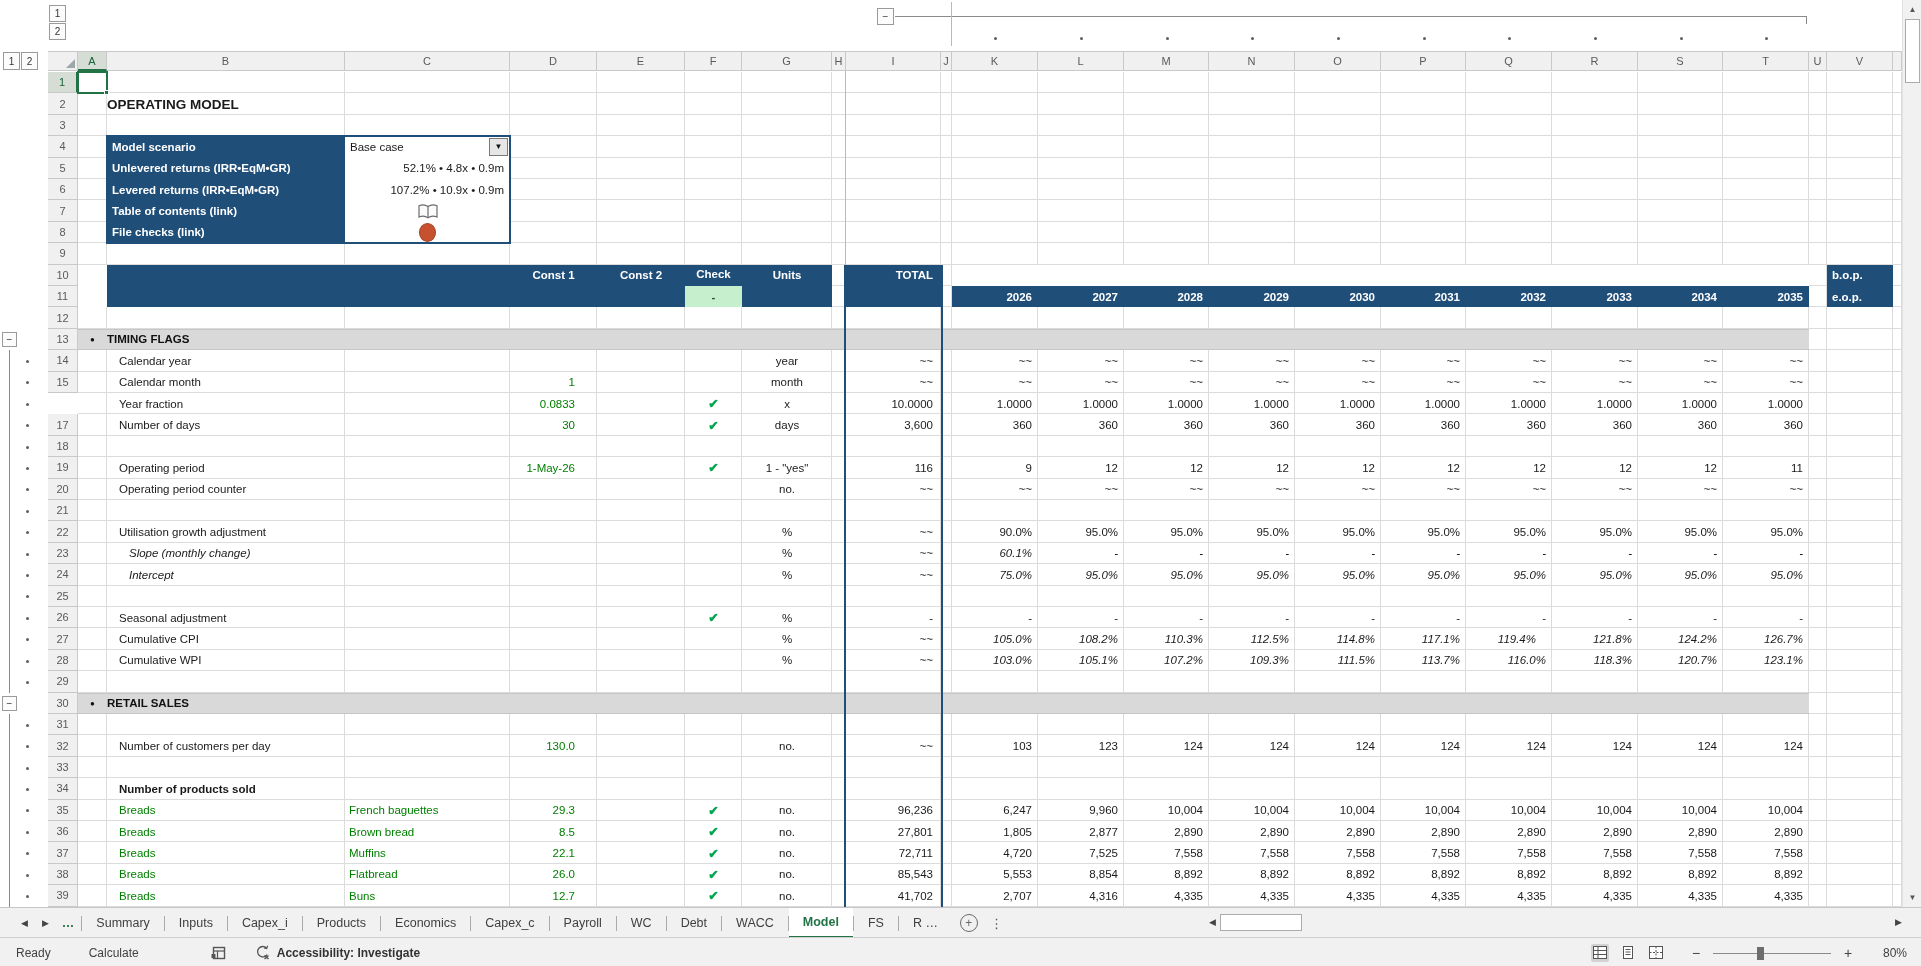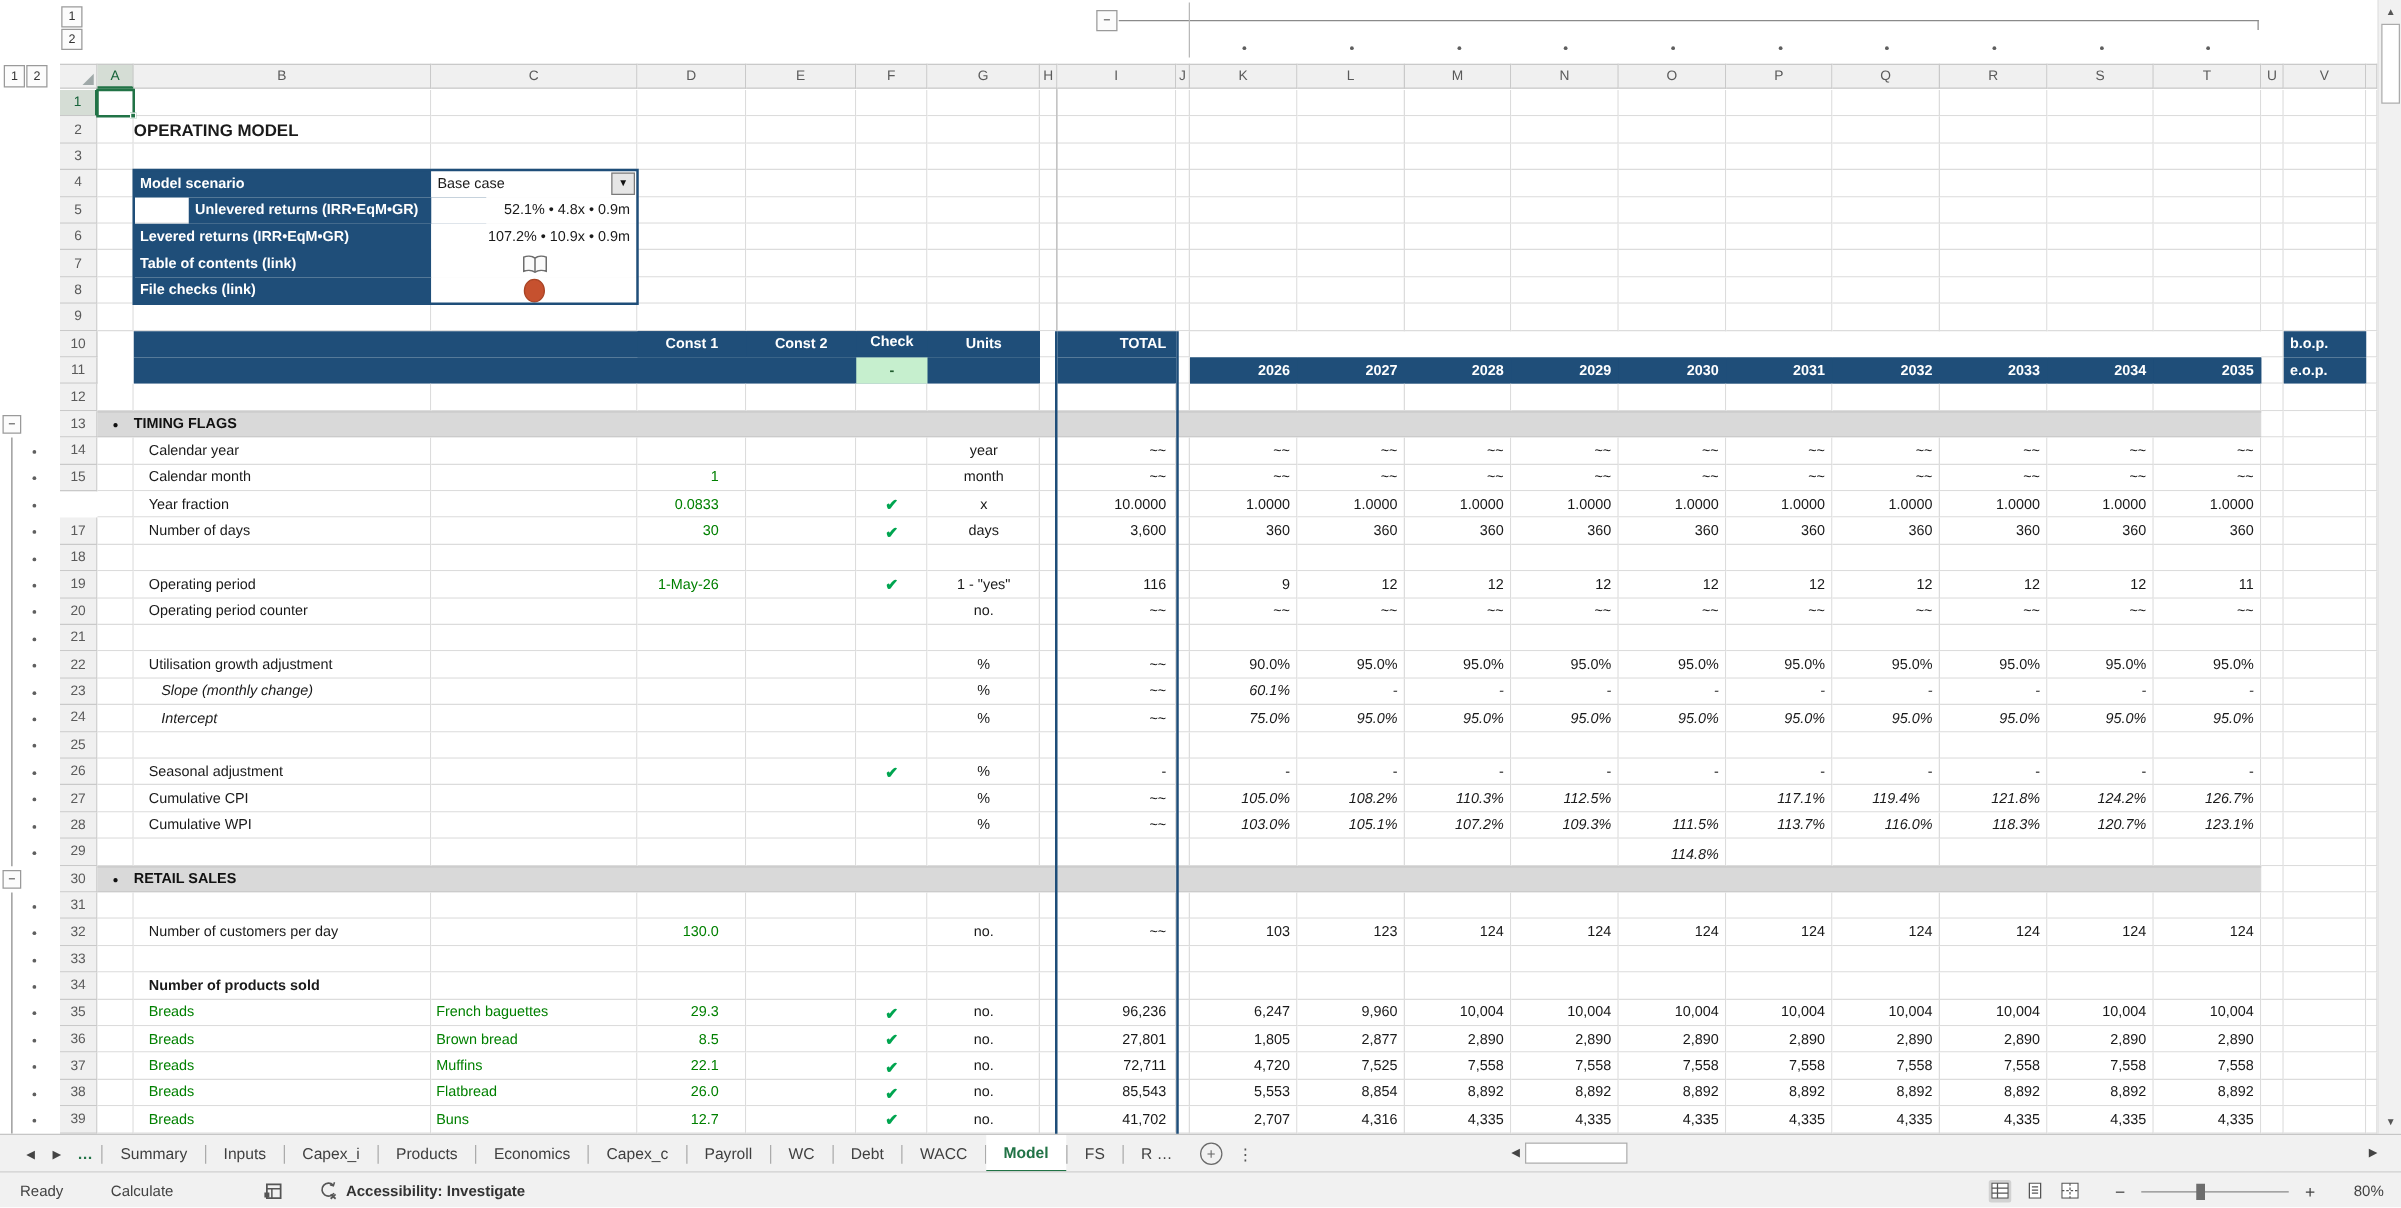--- a/index.html
+++ b/index.html
@@ -228,21 +228,21 @@
       <div class="cell " style="left: 1209px; top: 157.6px; width: 86px; height: 21.4px; position: absolute; box-sizing: border-box;"></div>
       <div class="cell " style="left: 1295px; top: 157.6px; width: 86px; height: 21.4px; position: absolute; box-sizing: border-box;"></div>
       <div class="cell " style="left: 1381px; top: 157.6px; width: 85px; height: 21.4px; position: absolute; box-sizing: border-box;"></div>
       <div class="cell " style="left: 1466px; top: 157.6px; width: 86px; height: 21.4px; position: absolute; box-sizing: border-box;"></div>
       <div class="cell " style="left: 1552px; top: 157.6px; width: 86px; height: 21.4px; position: absolute; box-sizing: border-box;"></div>
       <div class="cell " style="left: 1638px; top: 157.6px; width: 85px; height: 21.4px; position: absolute; box-sizing: border-box;"></div>
       <div class="cell " style="left: 1723px; top: 157.6px; width: 86px; height: 21.4px; position: absolute; box-sizing: border-box;"></div>
       <div class="cell " style="left: 1809px; top: 157.6px; width: 18px; height: 21.4px; position: absolute; box-sizing: border-box;"></div>
       <div class="cell " style="left: 1827px; top: 157.6px; width: 66px; height: 21.4px; position: absolute; box-sizing: border-box;"></div>
       <div class="cell " style="left: 1893px; top: 157.6px; width: 9px; height: 21.4px; position: absolute; box-sizing: border-box;"></div>
-      <div class="cell navy" style="left: 107px; top: 157.6px; width: 238px; height: 21.4px; position: absolute; box-sizing: border-box; padding-left: 5px; font-size: 11.5px; z-index: 2; margin-left: 44px;">Unlevered returns (IRR•EqM•GR)</div>
+      <div class="cell navy" style="left: 107px; top: 157.6px; width: 238px; height: 21.4px; position: absolute; box-sizing: border-box; padding-left: 5px; font-size: 11.5px; z-index: 2;">Unlevered returns (IRR•EqM•GR)</div>
       <div class="cell " style="left: 345px; top: 157.6px; width: 165px; height: 21.4px; position: absolute; box-sizing: border-box; border: none; z-index: 2; justify-content: flex-end; padding-right: 6px;">52.1% • 4.8x • 0.9m</div>
       <div class="hdrcell" style="left: 48px; top: 179px; width: 30px; height: 21.4px; position: absolute; box-sizing: border-box; border-top: none;">6</div>
       <div class="cell " style="left: 78px; top: 179px; width: 29px; height: 21.4px; position: absolute; box-sizing: border-box;"></div>
       <div class="cell " style="left: 107px; top: 179px; width: 238px; height: 21.4px; position: absolute; box-sizing: border-box;"></div>
       <div class="cell " style="left: 345px; top: 179px; width: 165px; height: 21.4px; position: absolute; box-sizing: border-box;"></div>
       <div class="cell " style="left: 510px; top: 179px; width: 87px; height: 21.4px; position: absolute; box-sizing: border-box;"></div>
       <div class="cell " style="left: 597px; top: 179px; width: 88px; height: 21.4px; position: absolute; box-sizing: border-box;"></div>
       <div class="cell " style="left: 685px; top: 179px; width: 57px; height: 21.4px; position: absolute; box-sizing: border-box;"></div>
       <div class="cell " style="left: 742px; top: 179px; width: 90px; height: 21.4px; position: absolute; box-sizing: border-box;"></div>
       <div class="cell " style="left: 832px; top: 179px; width: 14px; height: 21.4px; position: absolute; box-sizing: border-box;"></div>
@@ -898,21 +898,21 @@
       <div class="cell " style="left: 1809px; top: 628.4px; width: 18px; height: 21.4px; position: absolute; box-sizing: border-box;"></div>
       <div class="cell " style="left: 1827px; top: 628.4px; width: 66px; height: 21.4px; position: absolute; box-sizing: border-box;"></div>
       <div class="cell " style="left: 1893px; top: 628.4px; width: 9px; height: 21.4px; position: absolute; box-sizing: border-box;"></div>
       <div class="cell " style="left: 107px; top: 628.4px; width: 238px; height: 21.4px; position: absolute; box-sizing: border-box; padding-left: 12px; border: none; background: transparent; z-index: 2;">Cumulative CPI</div>
       <div class="cell ac" style="left: 742px; top: 628.4px; width: 90px; height: 21.4px; position: absolute; box-sizing: border-box; border: none; background: transparent; z-index: 2;">%</div>
       <div class="cell ar" style="left: 846px; top: 628.4px; width: 95px; height: 21.4px; position: absolute; box-sizing: border-box; padding-right: 8px; border: none; background: transparent; z-index: 2;">~~</div>
       <div class="cell ar itl" style="left: 952px; top: 628.4px; width: 86px; height: 21.4px; position: absolute; box-sizing: border-box; padding-right: 6px; border: none; background: transparent; z-index: 2;">105.0%</div>
       <div class="cell ar itl" style="left: 1038px; top: 628.4px; width: 86px; height: 21.4px; position: absolute; box-sizing: border-box; padding-right: 6px; border: none; background: transparent; z-index: 2;">108.2%</div>
       <div class="cell ar itl" style="left: 1124px; top: 628.4px; width: 85px; height: 21.4px; position: absolute; box-sizing: border-box; padding-right: 6px; border: none; background: transparent; z-index: 2;">110.3%</div>
       <div class="cell ar itl" style="left: 1209px; top: 628.4px; width: 86px; height: 21.4px; position: absolute; box-sizing: border-box; padding-right: 6px; border: none; background: transparent; z-index: 2;">112.5%</div>
-      <div class="cell ar itl" style="left: 1295px; top: 628.4px; width: 86px; height: 21.4px; position: absolute; box-sizing: border-box; padding-right: 6px; border: none; background: transparent; z-index: 2; margin-top: 45px;">114.8%</div>
+      <div class="cell ar itl" style="left: 1295px; top: 628.4px; width: 86px; height: 21.4px; position: absolute; box-sizing: border-box; padding-right: 6px; border: none; background: transparent; z-index: 2;">114.8%</div>
       <div class="cell ar itl" style="left: 1381px; top: 628.4px; width: 85px; height: 21.4px; position: absolute; box-sizing: border-box; padding-right: 6px; border: none; background: transparent; z-index: 2;">117.1%</div>
       <div class="cell ar itl" style="left: 1466px; top: 628.4px; width: 86px; height: 21.4px; position: absolute; box-sizing: border-box; padding-right: 16px; border: none; background: transparent; z-index: 2;">119.4%</div>
       <div class="cell ar itl" style="left: 1552px; top: 628.4px; width: 86px; height: 21.4px; position: absolute; box-sizing: border-box; padding-right: 6px; border: none; background: transparent; z-index: 2;">121.8%</div>
       <div class="cell ar itl" style="left: 1638px; top: 628.4px; width: 85px; height: 21.4px; position: absolute; box-sizing: border-box; padding-right: 6px; border: none; background: transparent; z-index: 2;">124.2%</div>
       <div class="cell ar itl" style="left: 1723px; top: 628.4px; width: 86px; height: 21.4px; position: absolute; box-sizing: border-box; padding-right: 6px; border: none; background: transparent; z-index: 2;">126.7%</div>
       <div class="hdrcell" style="left: 48px; top: 649.8px; width: 30px; height: 21.4px; position: absolute; box-sizing: border-box; border-top: none;">28</div>
       <div class="odot" style="left: 26px; top: 659.5px; width: 3px; height: 3px; position: absolute; box-sizing: border-box;"></div>
       <div class="cell " style="left: 78px; top: 649.8px; width: 29px; height: 21.4px; position: absolute; box-sizing: border-box;"></div>
       <div class="cell " style="left: 107px; top: 649.8px; width: 238px; height: 21.4px; position: absolute; box-sizing: border-box;"></div>
       <div class="cell " style="left: 345px; top: 649.8px; width: 165px; height: 21.4px; position: absolute; box-sizing: border-box;"></div>

